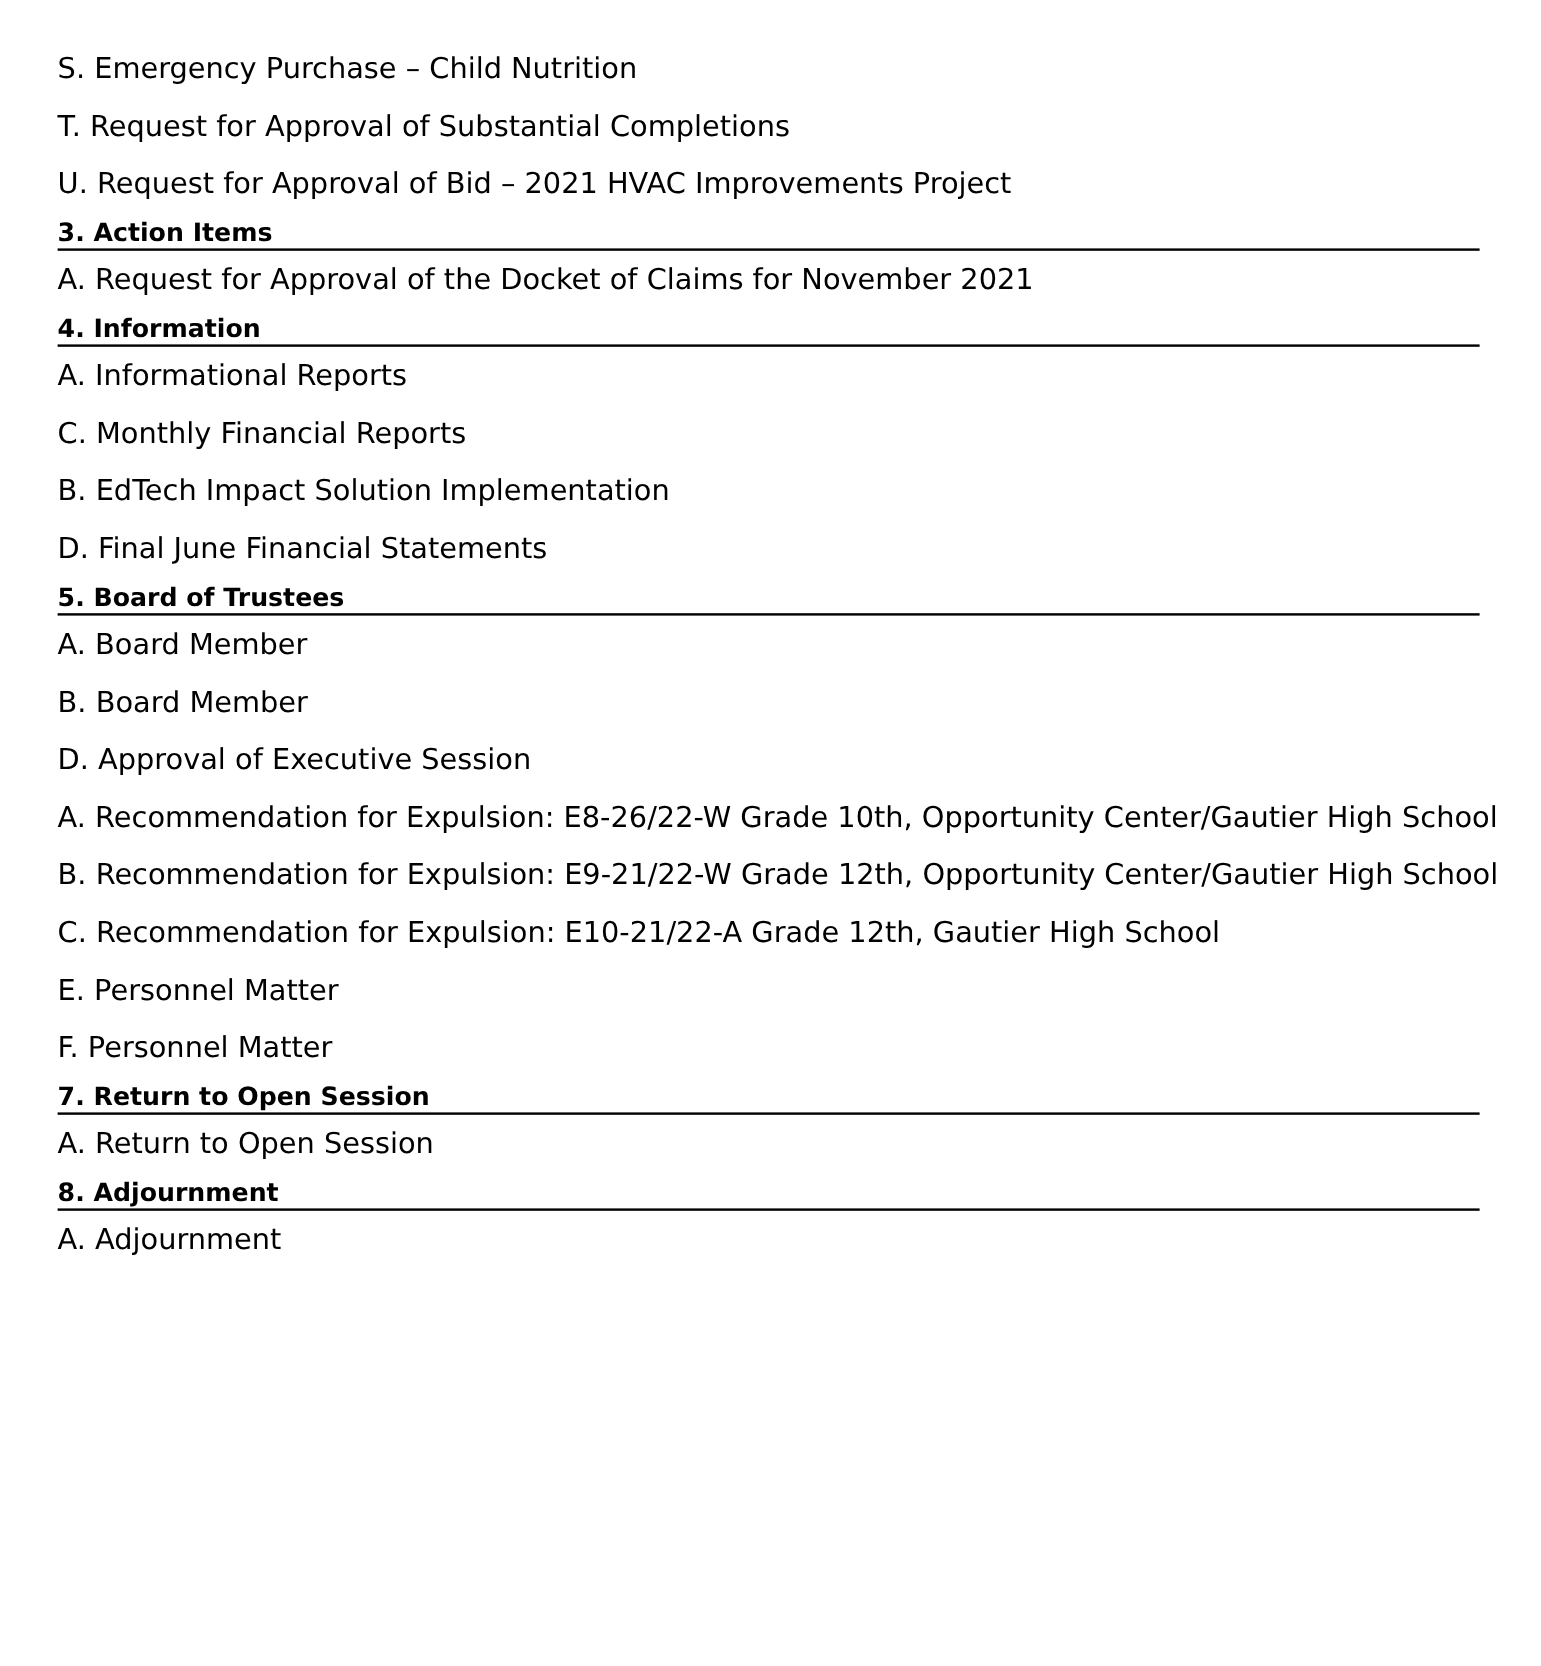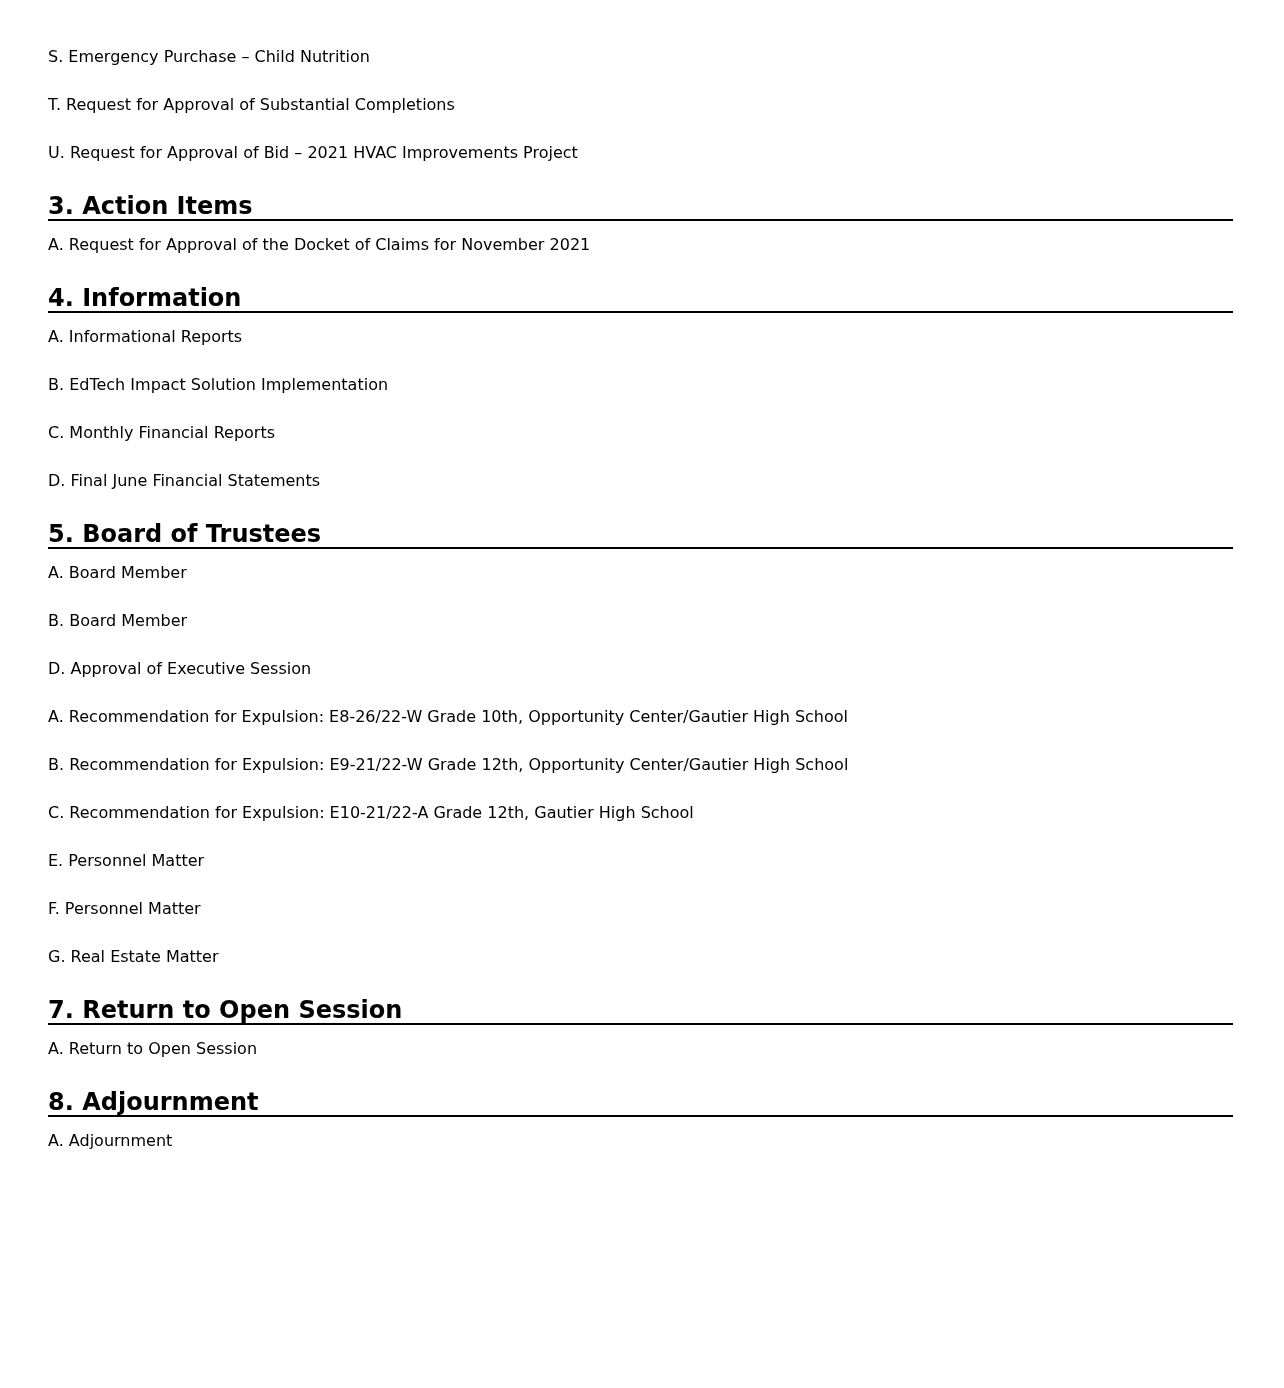--- a/index.html
+++ b/index.html
@@ -3,31 +3,31 @@
   <meta charset="utf-8">
   <style>
     html, body { margin: 0; padding: 0; background: #ffffff; }
     body {
       width: 1284px; height: 1388px; overflow: hidden;
       font-family: "DejaVu Sans", sans-serif;
       color: #000000;
     }
     .agenda { position: absolute; left: 48px; top: 33px; width: 1185px; }
     .item {
-      font-size: 16px;
+      font-size: 24px;
       height: 48px; line-height: 48px;
       white-space: nowrap;
       cursor: pointer;
     }
     .section-head {
-      font-size: 24px; font-weight: bold;
+      font-size: 21px; font-weight: bold;
       height: 32px; line-height: 32px;
       border-bottom: 2px solid #000;
       box-sizing: border-box;
-      margin-top: 12px;
+      margin-top: 0;
       white-space: nowrap;
       padding-top: 0;
     }
     .section-head span { position: relative; top: 1px; }
   </style>
 </head>
 <body>
 
 <div class="agenda">
   <div>
@@ -37,39 +37,38 @@
   </div>
 
   <div>
     <div class="section-head"><span>3. Action Items</span></div>
     <div class="item">A. Request for Approval of the Docket of Claims for November 2021</div>
   </div>
 
   <div>
     <div class="section-head"><span>4. Information</span></div>
     <div class="item">A. Informational Reports</div>
+    <div class="item">C. Monthly Financial Reports</div>
     <div class="item">B. EdTech Impact Solution Implementation</div>
-    <div class="item">C. Monthly Financial Reports</div>
     <div class="item">D. Final June Financial Statements</div>
   </div>
 
   <div>
     <div class="section-head"><span>5. Board of Trustees</span></div>
     <div class="item">A. Board Member</div>
     <div class="item">B. Board Member</div>
     <div class="item">D. Approval of Executive Session</div>
   </div>
 
   <div>
     <div class="item">A. Recommendation for Expulsion: E8-26/22-W Grade 10th, Opportunity Center/Gautier High School</div>
     <div class="item">B. Recommendation for Expulsion: E9-21/22-W Grade 12th, Opportunity Center/Gautier High School</div>
     <div class="item">C. Recommendation for Expulsion: E10-21/22-A Grade 12th, Gautier High School</div>
     <div class="item">E. Personnel Matter</div>
     <div class="item">F. Personnel Matter</div>
-    <div class="item">G. Real Estate Matter</div>
   </div>
 
   <div>
     <div class="section-head"><span>7. Return to Open Session</span></div>
     <div class="item">A. Return to Open Session</div>
   </div>
 
   <div>
     <div class="section-head"><span>8. Adjournment</span></div>
     <div class="item">A. Adjournment</div>

